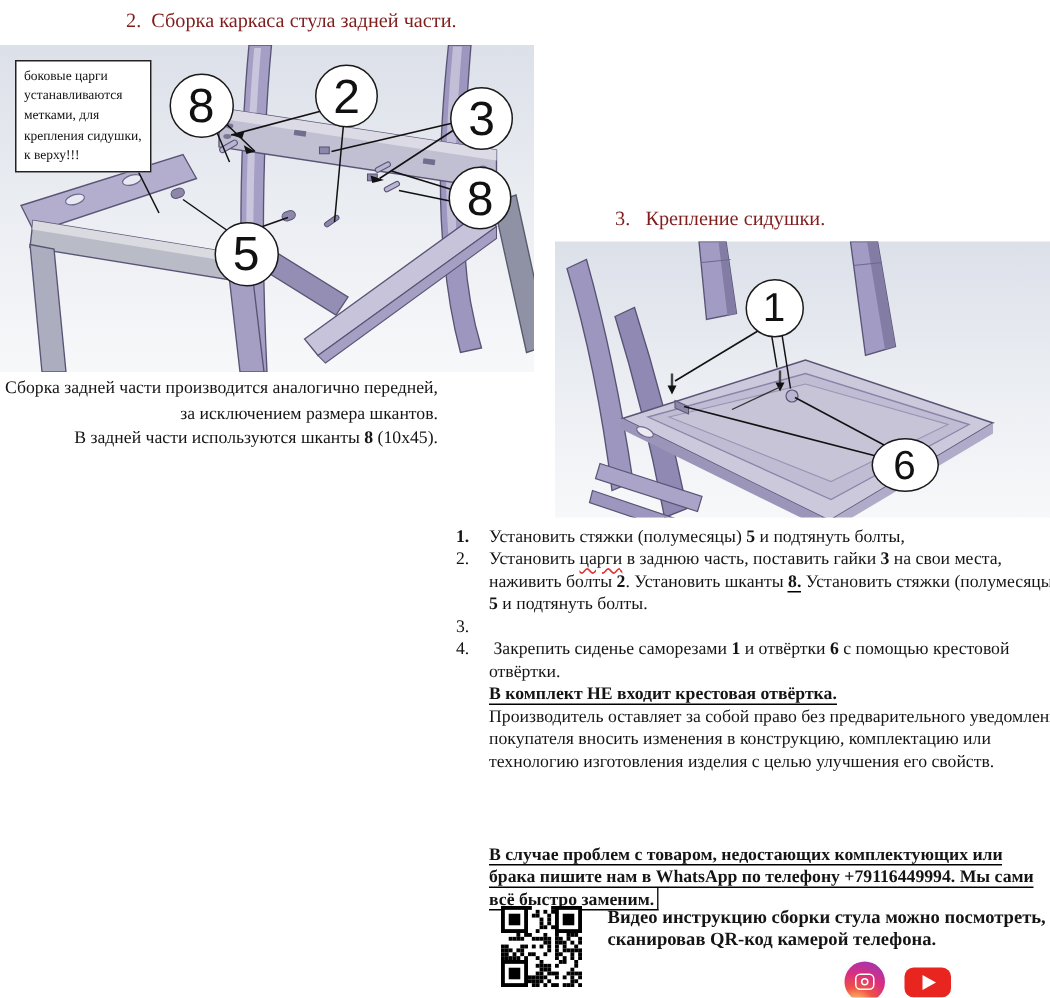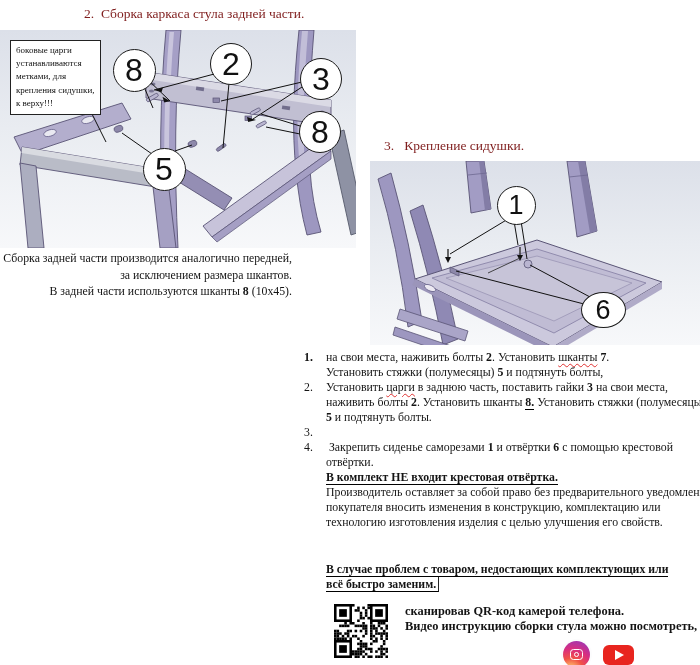--- a/index.html
+++ b/index.html
@@ -137,21 +137,21 @@
       <span>5</span>
     </div>
 </div>
 
 <div id="caption1" class="abs">
     <div class="rline"><span>Сборка задней части производится аналогично передней,</span></div>
     <div class="rline"><span>за исключением размера шкантов.</span></div>
     <div class="rline"><span>В задней части используются шканты </span><span class="f-b">8</span><span> (10x45).</span></div>
   </div>
 
-<div class="abs heading" style="left:384px;top:138px">3.   Крепление сидушки.</div>
+<div class="abs heading" style="left:410px;top:138px">3.   Крепление сидушки.</div>
 
 <div id="diagram2" class="diagram">
   <svg width="330" height="184" viewBox="0 0 330 184">
     <g>
       <path d="M8,18 L21,12 Q40,80 52,160 L38,166 Q28,85 8,18 Z" fill="#9d97c0" stroke="#595475" stroke-width="0.9"></path>
       <path d="M40,50 L53,44 Q74,110 88,178 L73,184 Q60,115 40,50 Z" fill="#8f89b4" stroke="#595475" stroke-width="0.9"></path>
       <path d="M30,148 L98,170 L95,180 L27,158 Z" fill="#aaa5c8" stroke="#595475" stroke-width="0.8"></path>
       <path d="M25,166 L90,188 L88,196 L23,174 Z" fill="#9d97c0" stroke="#595475" stroke-width="0.8"></path>
     </g>
     <g>
@@ -192,21 +192,20 @@
     </div>
   <div class="balloon med" style="left:210.5px;top:131px;width:45px;height:36px">
       <span>6</span>
     </div>
 </div>
 
 <div id="instructions" class="abs">
   <div class="item">
     <span class="num f-b">1.</span>
     <div>
-        <div class="rline"><span>на свои места, наживить болты </span><span class="f-b">2</span><span>. Установить </span><span class="f-r">шканты</span><span> </span><span class="f-b">7</span><span>.</span></div>
         <div class="rline"><span>Установить стяжки (полумесяцы) </span><span class="f-b">5</span><span> и подтянуть болты,</span></div>
       </div>
   </div>
   <div class="item">
     <span class="num">2.</span>
     <div>
         <div class="rline"><span>Установить </span><span class="f-r">царги</span><span> в заднюю часть, поставить гайки </span><span class="f-b">3</span><span> на свои места,</span></div>
         <div class="rline"><span>наживить болты </span><span class="f-b">2</span><span>. Установить шканты </span><span class="f-b f-u">8.</span><span> Установить стяжки (полумесяцы)</span></div>
         <div class="rline"><span class="f-b">5</span><span> и подтянуть болты.</span></div>
       </div>
@@ -222,20 +221,21 @@
         <div class="rline"><span class="f-b f-u">В комплект НЕ входит крестовая отвёртка.</span></div>
         <div class="rline"><span>Производитель оставляет за собой право без предварительного уведомления</span></div>
         <div class="rline"><span>покупателя вносить изменения в конструкцию, комплектацию или</span></div>
         <div class="rline"><span>технологию изготовления изделия с целью улучшения его свойств.</span></div>
       </div>
   </div>
 </div>
 
 <div id="whatsapp">
     <div class="rline"><span class="f-b f-u">В случае проблем с товаром, недостающих комплектующих или</span></div>
+    <div class="rline"><span class="f-b f-u">брака пишите нам в WhatsApp по телефону +79116449994. Мы сами</span></div>
     <div class="rline"><span class="f-b f-u f-c">всё быстро заменим.</span></div>
   </div>
 
 <div id="qr-section">
   <svg id="qr-code" viewBox="0 0 42 42">
     <rect x="0" y="0" width="42" height="42" fill="#fff"></rect>
     <g fill="#000">
       <rect x="0" y="0" width="14" height="14"></rect>
         <rect x="28" y="0" width="14" height="14"></rect>
         <rect x="0" y="28" width="14" height="14"></rect>
@@ -383,22 +383,22 @@
         <rect x="22" y="40" width="2" height="2"></rect>
         <rect x="26" y="40" width="2" height="2"></rect>
         <rect x="28" y="40" width="2" height="2"></rect>
         <rect x="32" y="40" width="2" height="2"></rect>
         <rect x="34" y="40" width="2" height="2"></rect>
         <rect x="36" y="40" width="2" height="2"></rect>
         <rect x="40" y="40" width="2" height="2"></rect>
       </g>
   </svg>
   <div class="qr-text">
+    <div>Видео инструкцию сборки стула можно посмотреть,</div>
     <div>сканировав QR-код камерой телефона.</div>
-    <div>Видео инструкцию сборки стула можно посмотреть,</div>
     <div class="icons-row">
       <div class="ig-badge">
         <div class="ig-cam">
             <div class="ig-lens"></div>
           </div>
       </div>
       <div class="yt-badge"></div>
     </div>
   </div>
 </div>

